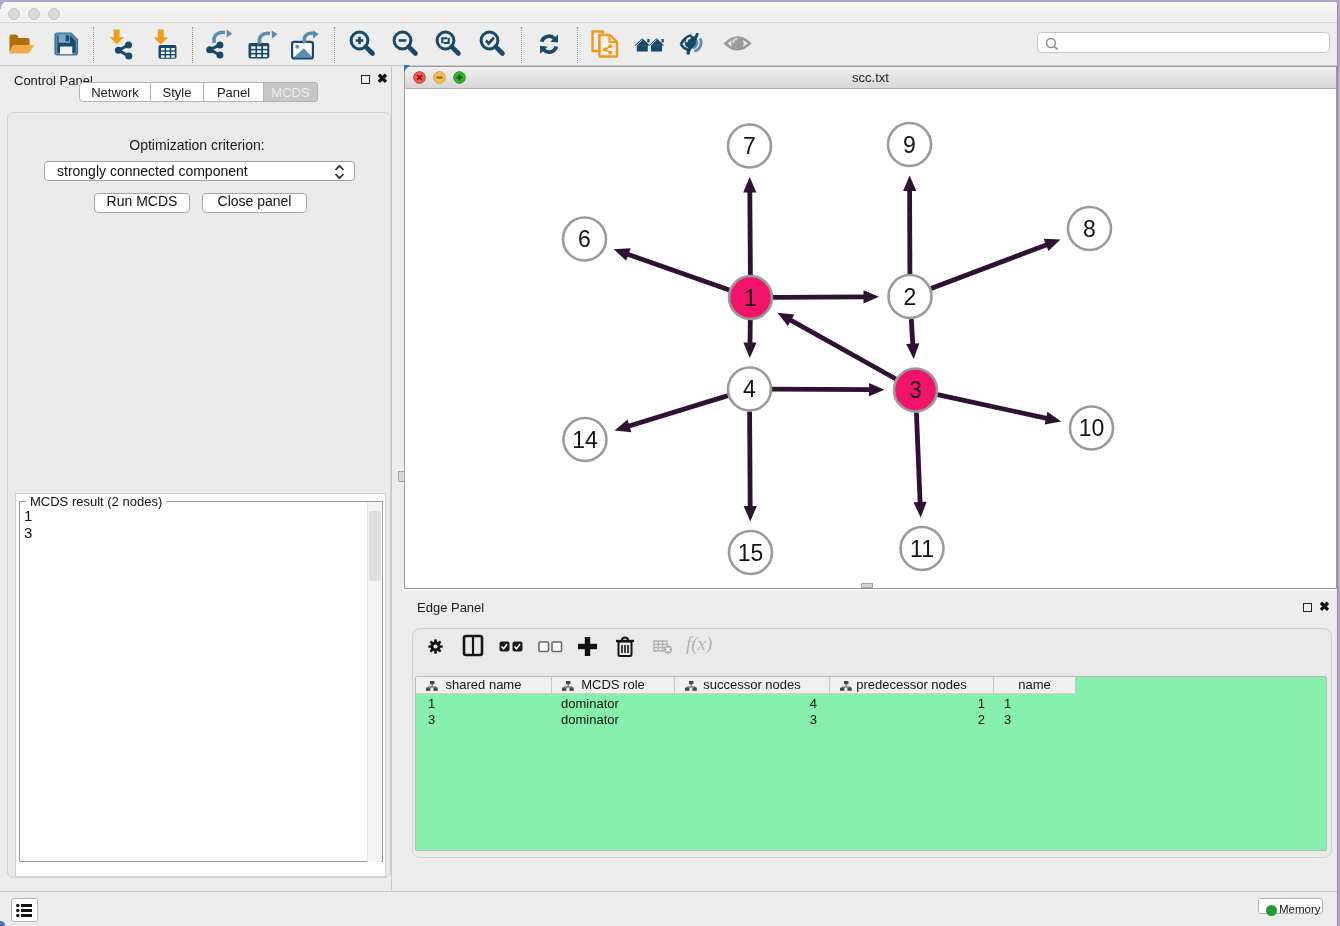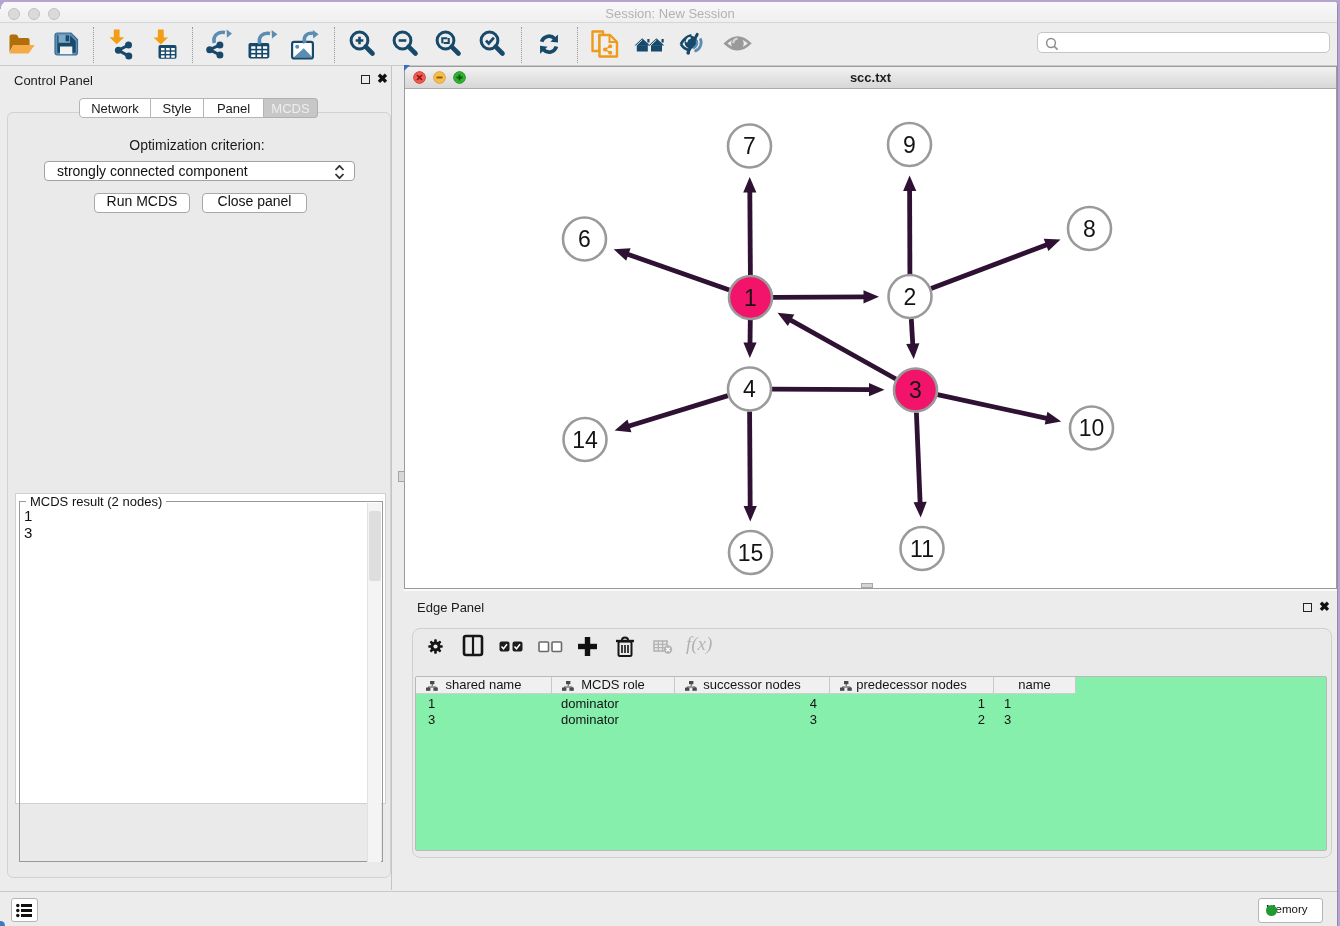--- a/index.html
+++ b/index.html
@@ -19,45 +19,44 @@
 .xicon{position:absolute;font-size:13px;font-weight:bold;color:#111}
 #cbigpanel{position:absolute;left:7px;top:46px;width:384px;height:766px;background:#eaeaea;border:1px solid #d2d2d2;border-radius:6px}
 .tabstrip{position:absolute;display:flex;height:20px}
 .tab{height:20px;background:#fff;border:1px solid #b5b5b5;border-left:none;font-size:13px;color:#1a1a1a;text-align:center;line-height:19px}
 .tab.first{border-left:1px solid #b5b5b5;border-radius:4px 0 0 4px}
 .tab.last{border-radius:0 4px 4px 0}
 .tab.sel{background:#c7c7c7;color:#eeeeee;border-color:#b0b0b0}
 #optlabel{position:absolute;left:7px;top:71px;width:380px;text-align:center;font-size:14px;color:#1a1a1a}
 #optsel{position:absolute;left:44px;top:95px;width:311px;height:20px;background:#fff;border:1px solid #a2a2a2;border-radius:4px;font-size:14px;line-height:18px;padding-left:12px;color:#111}
 .btn{position:absolute;height:20px;background:#fff;border:1px solid #a8a8a8;border-radius:4px;font-size:14px;line-height:14px;text-align:center;color:#111}
-#resultbox{position:absolute;left:15px;top:427px;width:371px;height:311px;background:#fff;border:1px solid #d0d0d0}
+#resultbox{position:absolute;left:15px;top:427px;width:371px;height:384px;background:#fff;border:1px solid #d0d0d0}
 #fieldset{position:absolute;left:3px;top:7px;width:364px;height:361px;border:1px solid #999}
 #legend{position:absolute;left:6px;top:-8px;background:#fff;padding:0 4px;font-size:13px;color:#111}
 #netwin{position:absolute;left:404px;top:66px;width:933px;height:523px;background:#fff;border:1px solid #9b9b9b}
 #nettitle{position:absolute;left:0;top:0;width:931px;height:22px;background:linear-gradient(#f1f1f1,#d7d7d7);border-bottom:1px solid #ababab}
 .lt{position:absolute;top:4px;width:13px;height:13px;border-radius:50%}
-#netname{position:absolute;top:3px;left:0;width:931px;text-align:center;font-size:13px;font-weight:bold;color:#1d1d1d}
+#netname{position:absolute;top:3px;left:0;width:931px;text-align:center;font-size:13px;font-weight:normal;color:#1d1d1d}
 #tpanel{position:absolute;left:404px;top:591px;width:936px;height:300px;background:#ececec}
 #tptools{position:absolute;left:14px;top:37px;width:910px;height:40px}
 #ttable{position:absolute;left:11px;top:85px;width:912px;height:175px;background:#86efac;border:1px solid #b9b9b9;border-radius:2px}
 .hcell{position:absolute;top:0;height:17px;background:#f0f0f0;border-right:1px solid #c9c9c9;border-bottom:1px solid #cfcfcf;font-size:13px;color:#141414;text-align:center;line-height:16px}
 .tcell{position:absolute;font-size:13px;color:#141414;height:16px;line-height:16px}
 #statusbar{position:absolute;left:0;top:891px;width:1340px;height:35px;background:#ececec;border-top:1px solid #c9c9c9}
 .sbtn{position:absolute;background:#fff;border:1px solid #b5b5b5;border-radius:3px}
 </style></head>
 <body>
 <div id="purple"></div>
 <div style="position:absolute;top:0;right:0;width:3px;height:926px;background:#b4a4d0;border-left:1px solid #958aae;z-index:49"></div>
 <div id="cornL"></div>
 <div id="cornR"></div>
 <div id="titlebar">
  <div class="tl" style="left:8px"></div>
     <div class="tl" style="left:28px"></div>
     <div class="tl" style="left:48px"></div>
- <div id="wtitle">Session: New Session</div>
 </div>
 <div id="toolbar">
     <svg class="ticon" style="left:9px" width="32" height="34" viewBox="0 0 32 34">
       <path d="M0.5 24.5 V8.5 Q0.5 6.5 2.5 6.5 H6.8 Q8.3 6.5 8.8 8 L9.6 10 H18.6 Q20.6 10 20.6 12 V17 H4.2 Z" fill="#b06f08"></path>
       <path d="M4.2 17 H25.7 L19.5 25.6 H0.4 Z" fill="#f5a947"></path>
     </svg>
     <svg class="ticon" style="left:50px" width="32" height="34" viewBox="0 0 32 34">
       <path d="M5 7.5 q0-2.5 2.5-2.5 H21 l6.5 6.5 V24.5 q0 2.5 -2.5 2.5 H7.5 q-2.5 0 -2.5-2.5 Z" fill="#6090b6" stroke="#3a6d93" stroke-width="1.2"></path>
       <path d="M7.3 7.2 H20 l5.7 5.7 V24.8 H7.3 Z" fill="#174a6d"></path>
       <rect x="8.5" y="6.8" width="11.5" height="8" fill="#7fa8c4"></rect>
@@ -197,21 +196,21 @@
         <circle cx="6" cy="6" r="4.4" fill="none" stroke="#8e8e8e" stroke-width="1.5"></circle>
         <path d="M9.2 9.2 L12.6 12.6" stroke="#8e8e8e" stroke-width="1.6"></path>
       </svg>
     </div>
   </div>
 <div id="cpanel">
  <div class="phead" style="position:absolute;left:14px;top:7px">Control Panel</div>
  <div class="ficon" style="left:361px;top:9px"></div>
  <div class="xicon" style="left:377px;top:5px">✖</div>
  <div id="cbigpanel"></div>
- <div class="tabstrip" style="left:79px;top:32px">
+ <div class="tabstrip" style="left:79px;top:16px">
   <div class="tab first" style="width:72px">Network</div>
   <div class="tab" style="width:53px">Style</div>
   <div class="tab" style="width:60px">Panel</div>
   <div class="tab last sel" style="width:54px">MCDS</div>
  </div>
  <div id="optsel">strongly connected component<svg width="11" height="14" viewBox="0 0 11 14" style="position:absolute;right:9px;top:3px">
         <path d="M1.5 5 L5.5 0.8 L9.5 5" fill="none" stroke="#333" stroke-width="1.8"></path>
         <path d="M1.5 9 L5.5 13.2 L9.5 9" fill="none" stroke="#333" stroke-width="1.8"></path>
       </svg></div>
  <div id="optlabel">Optimization criterion:</div>
@@ -404,19 +403,19 @@
         <g fill="#111">
           <circle cx="1.8" cy="2.5" r="1.7"></circle>
           <circle cx="1.8" cy="7.5" r="1.7"></circle>
           <circle cx="1.8" cy="12.5" r="1.7"></circle>
           <rect x="5" y="1" width="11" height="3"></rect>
           <rect x="5" y="6" width="11" height="3"></rect>
           <rect x="5" y="11" width="11" height="3"></rect>
         </g>
       </svg>
  </div>
- <div class="sbtn" style="left:1258px;top:6px;width:65px;height:25px;font-size:12px;color:#111;line-height:21px;text-align:left;padding-left:7px;font-size:11.5px">
+ <div class="sbtn" style="left:1258px;top:6px;width:65px;height:16px;font-size:12px;color:#111;line-height:21px;text-align:left;padding-left:20px;font-size:11.5px">
   <svg width="11" height="11" style="position:absolute;left:7px;top:6px">
         <circle cx="5.5" cy="5.5" r="5.5" fill="#1f9b31"></circle>
       </svg>Memory
  </div>
 </div>
 <div style="position:absolute;left:-4px;top:921px;width:9px;height:9px;border-radius:50%;background:#4079c0"></div>
 
 </body></html>

